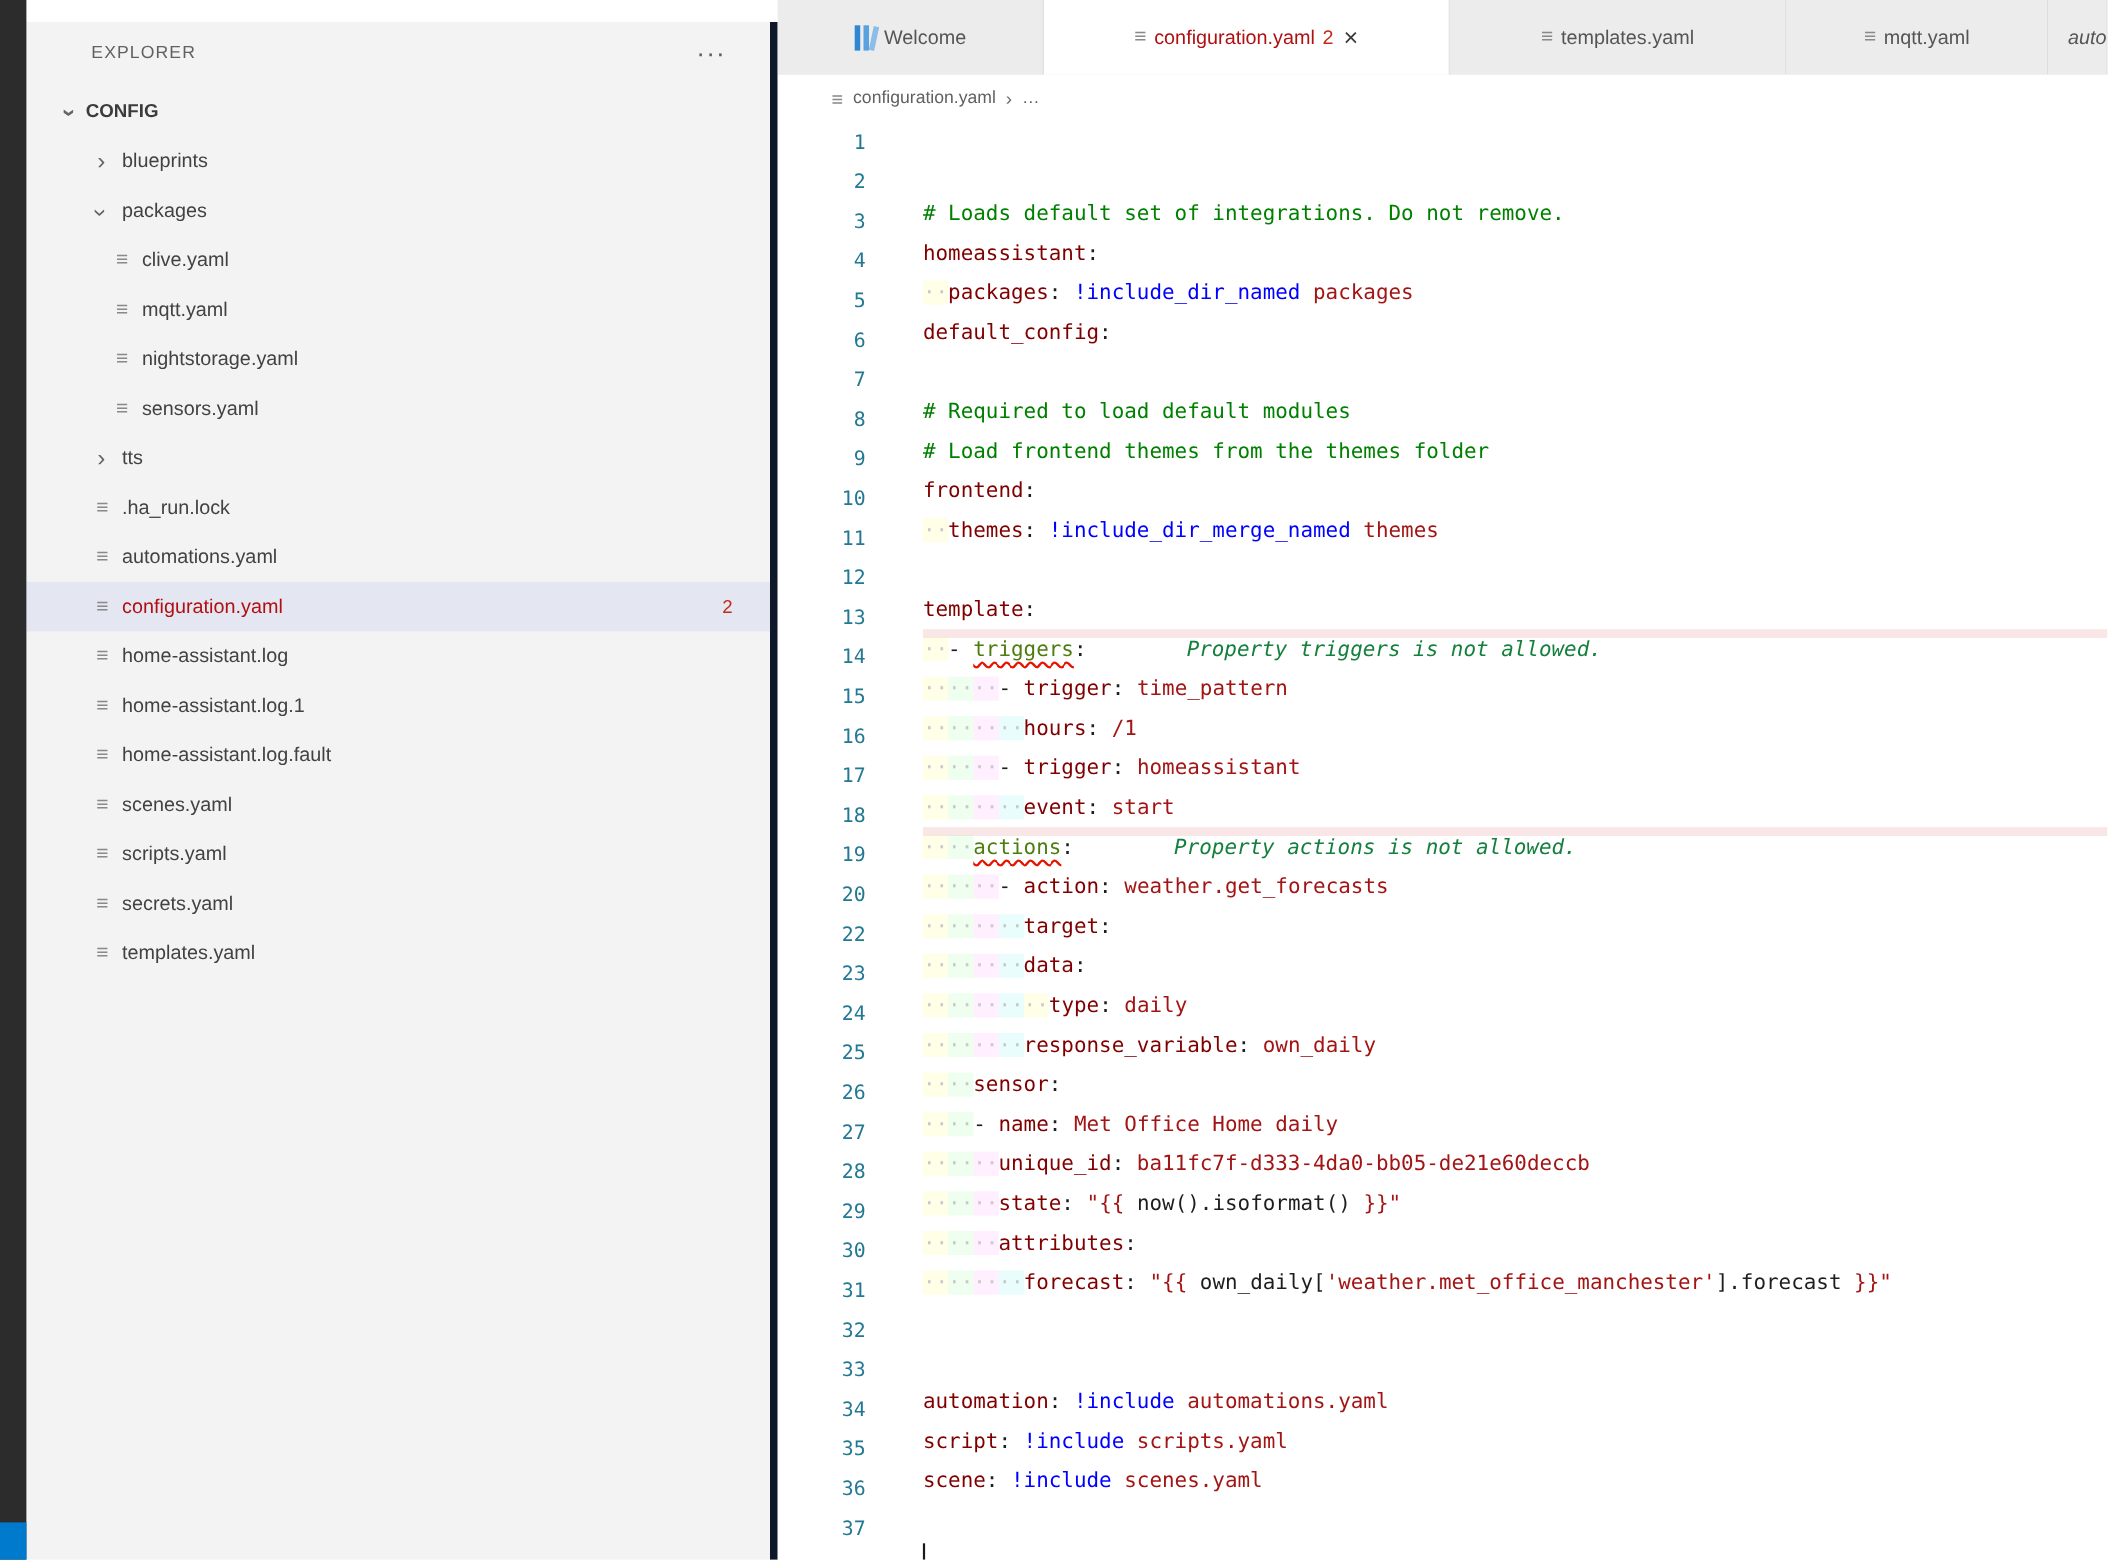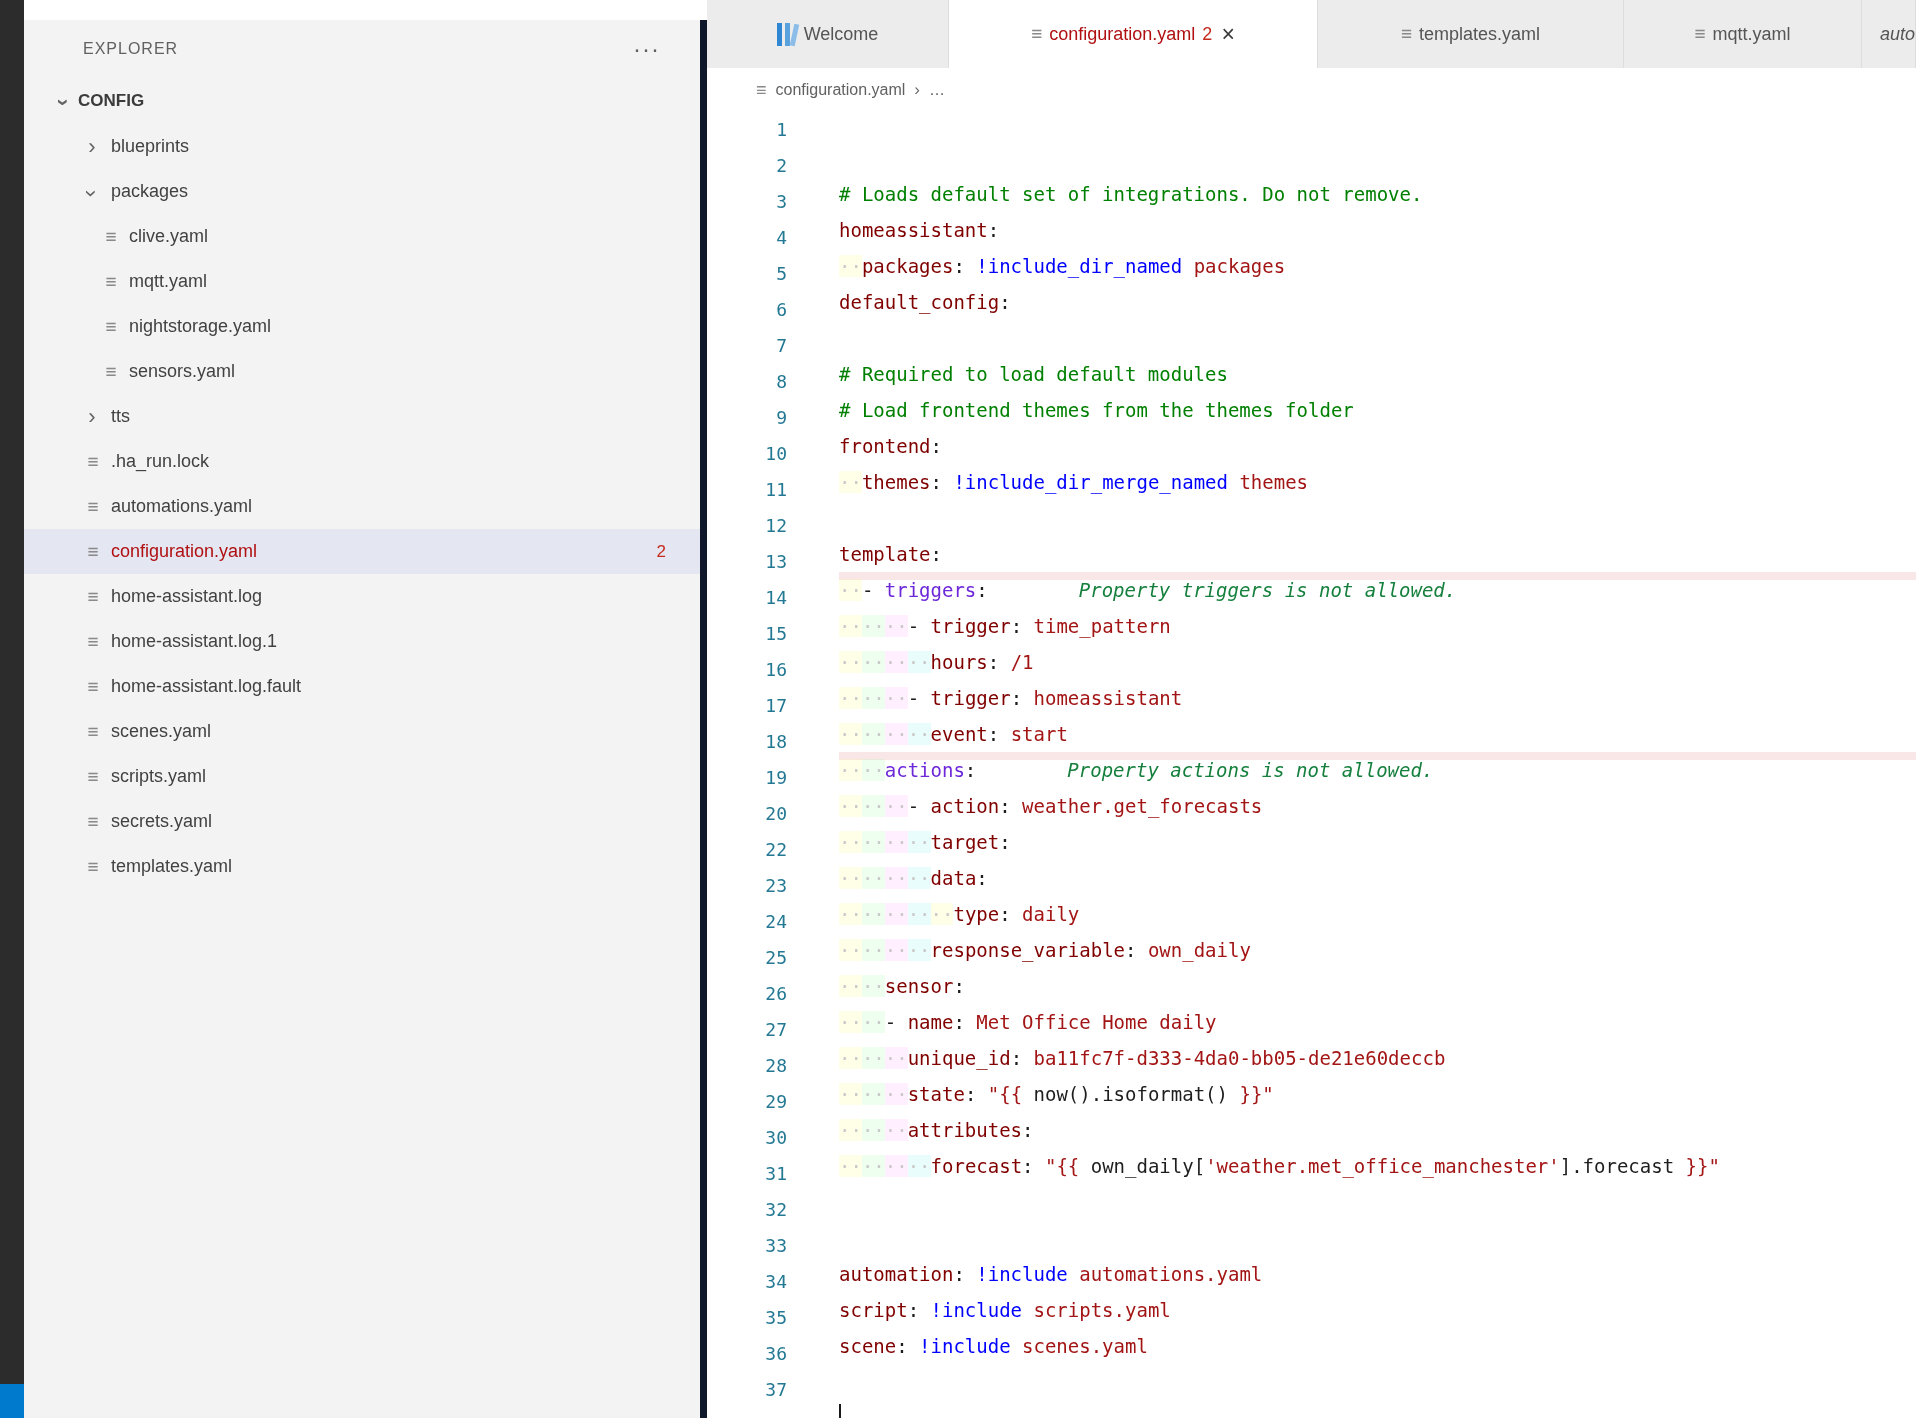--- a/index.html
+++ b/index.html
@@ -66,21 +66,21 @@
   .ich { color:#c9c9c9; }
   .r0 { background:rgba(255,255,64,0.12); }
   .r1 { background:rgba(127,255,127,0.12); }
   .r2 { background:rgba(255,127,255,0.12); }
   .r3 { background:rgba(79,236,236,0.12); }
   .tk-c { color:#008000; }
   .tk-k { color:#800000; }
   .tk-v { color:#a31515; }
   .tk-tg { color:#0000ff; }
   .tk-d { color:#1e1e1e; }
-  .tk-sqk { color:#6d28d9; text-decoration-style:wavy;
+  .tk-sqk { color:#4d7c0f; text-decoration:underline; text-decoration-style:wavy;
             text-decoration-color:#e51400; text-decoration-thickness:1.5px; text-underline-offset:5px; }
   .errmsg { color:#15803d; margin-left:91px;font-style:italic; }
   .cursor { display:inline-block; width:2px; height:27px; background:#1a1a1a; vertical-align:-6px; }
 </style>
 </head>
 <body>
 
 <div class="app">
 
   <div class="activity-bar">

